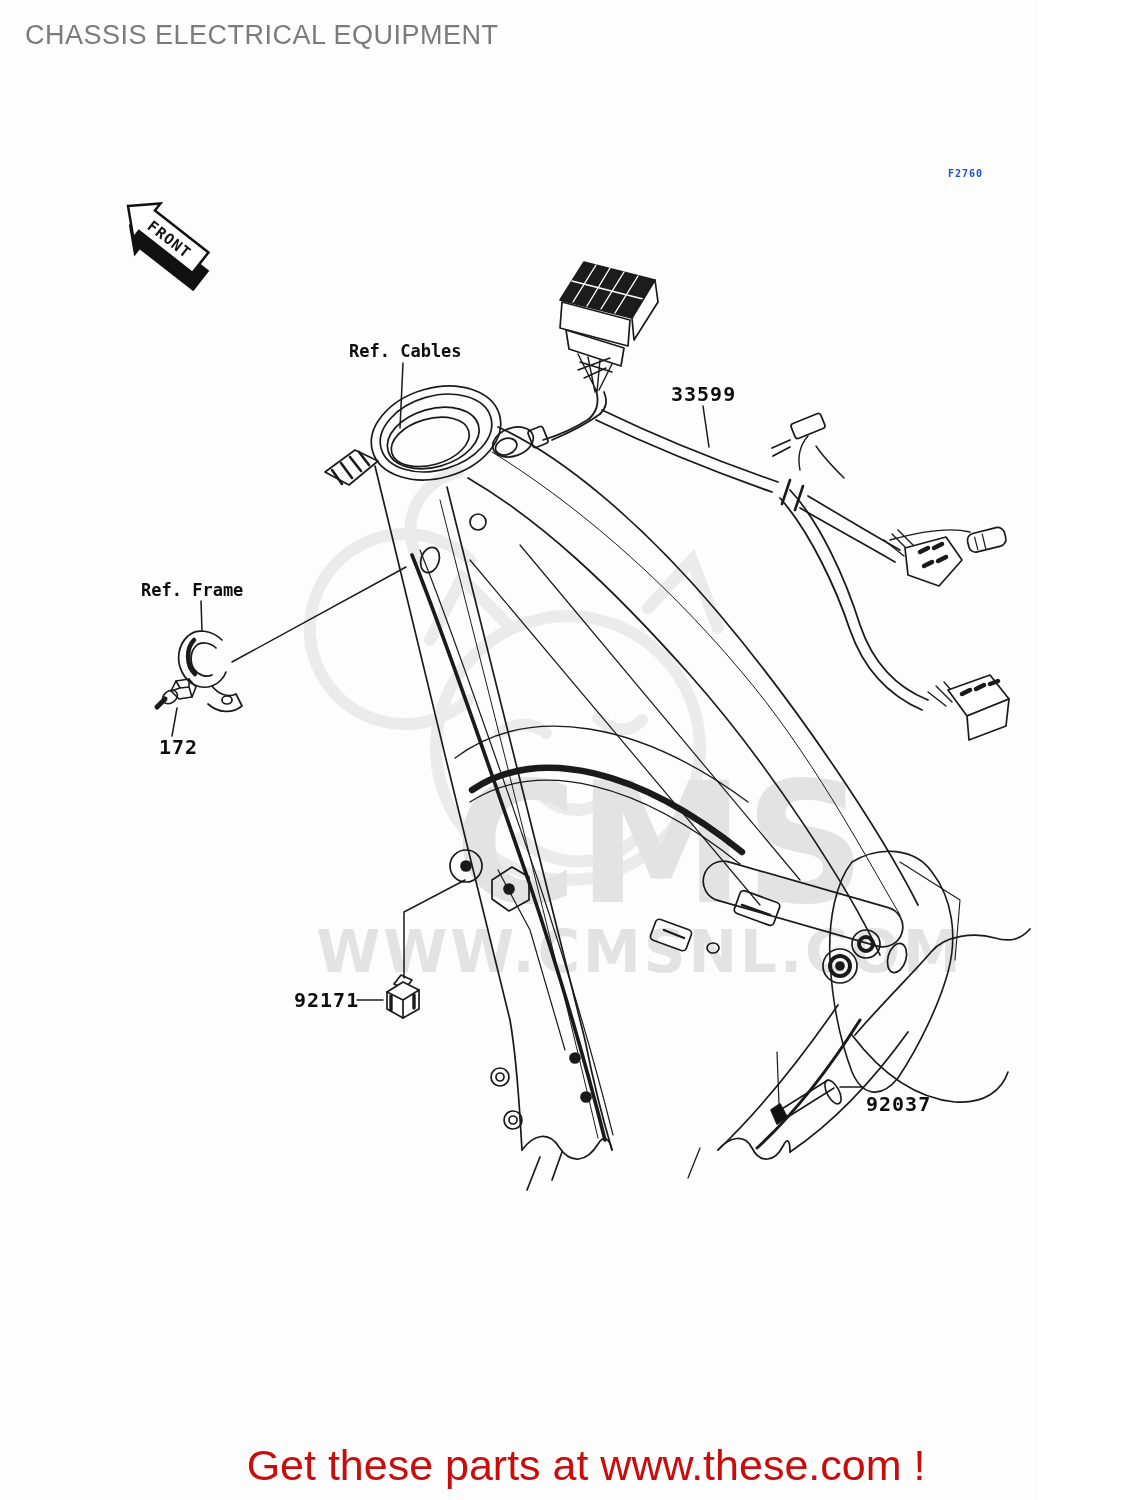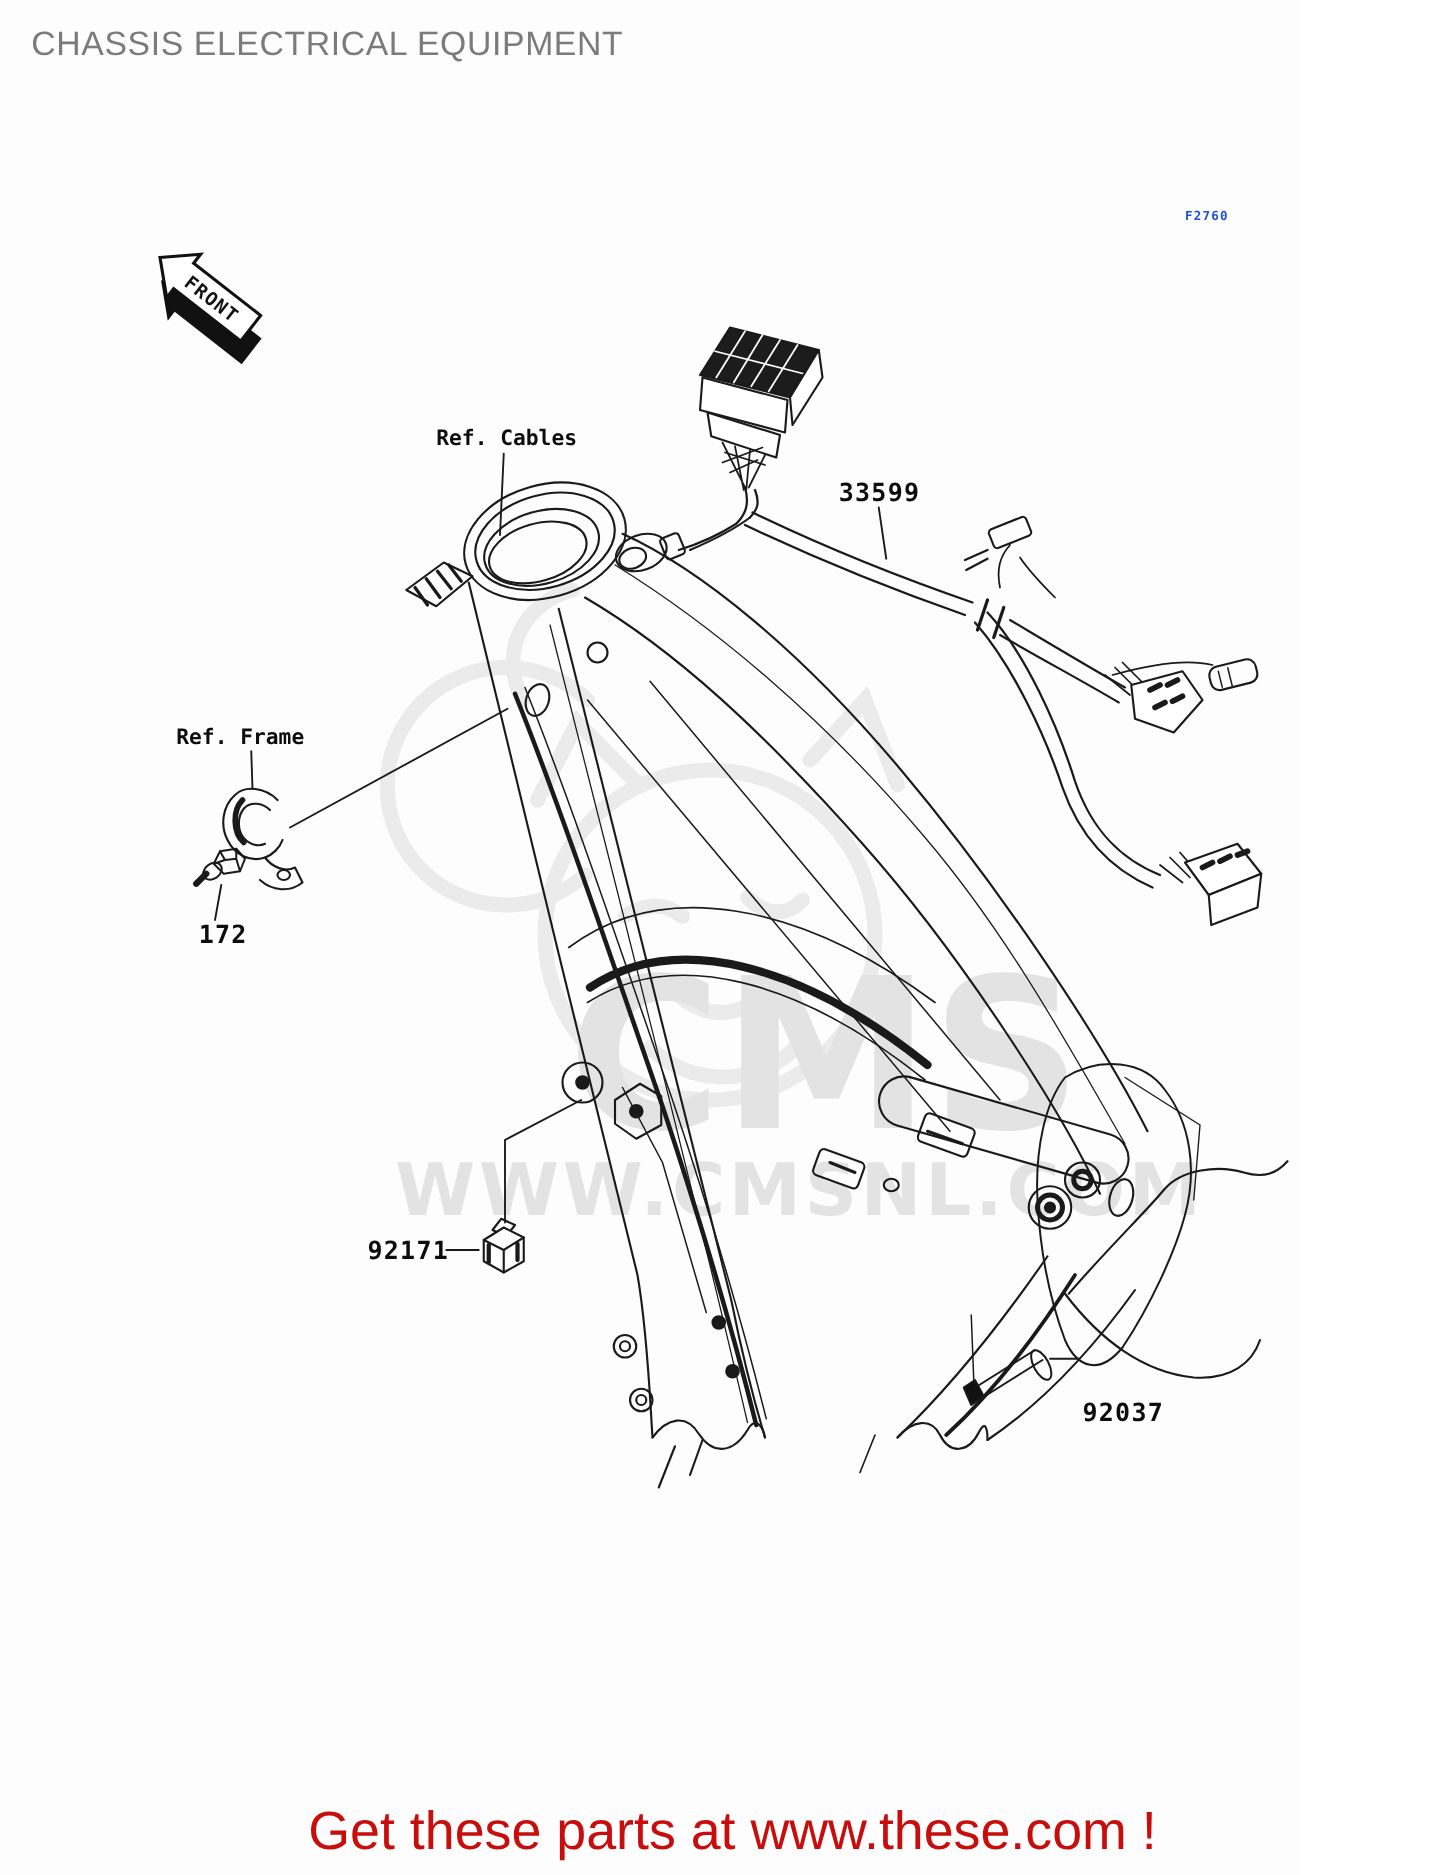--- a/index.html
+++ b/index.html
@@ -243,16 +243,16 @@
   <div class="lbl ref" style="left:349px; top:341px;">Ref. Cables</div>
 
   <div class="lbl ref" style="left:141px; top:580px;">Ref. Frame</div>
 
   <div class="lbl num" style="left:671px; top:382px;">33599</div>
 
   <div class="lbl num" style="left:159px; top:735px;">172</div>
 
   <div class="lbl num" style="left:294px; top:988px;">92171</div>
 
-  <div class="lbl num" style="left:866px; top:1118px;">92037</div>
+  <div class="lbl num" style="left:866px; top:1092px;">92037</div>
 
   <div class="footer">Get these parts at www.these.com !</div>
 </div>
 
 </body></html>

